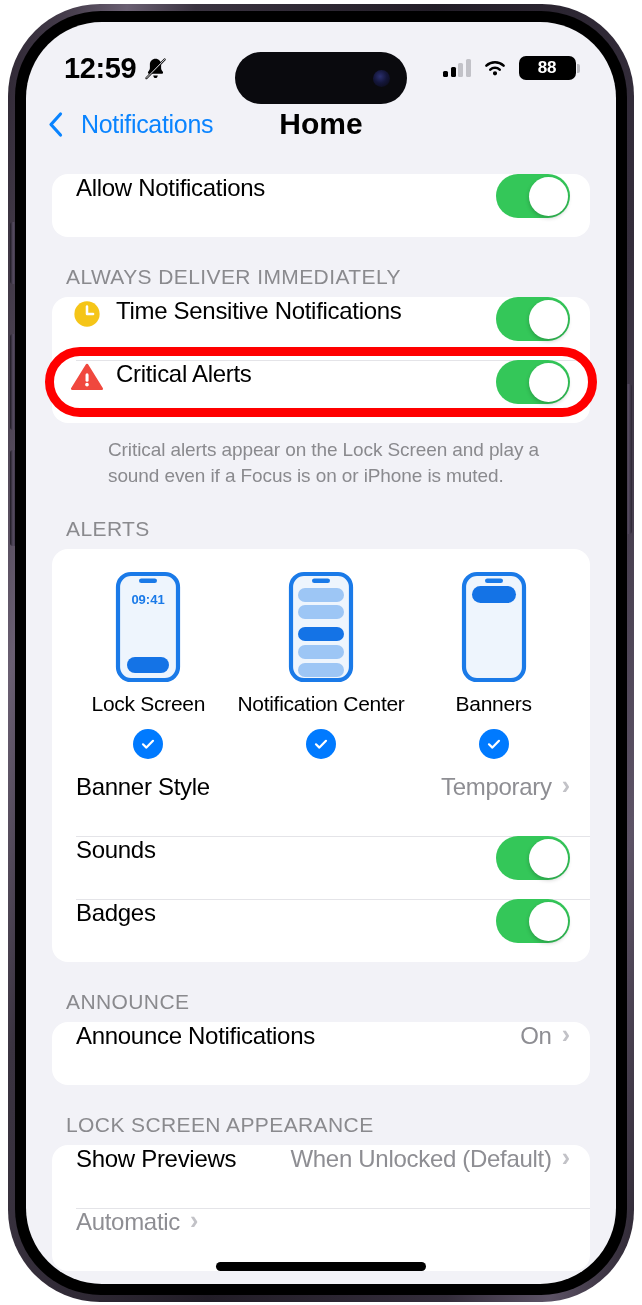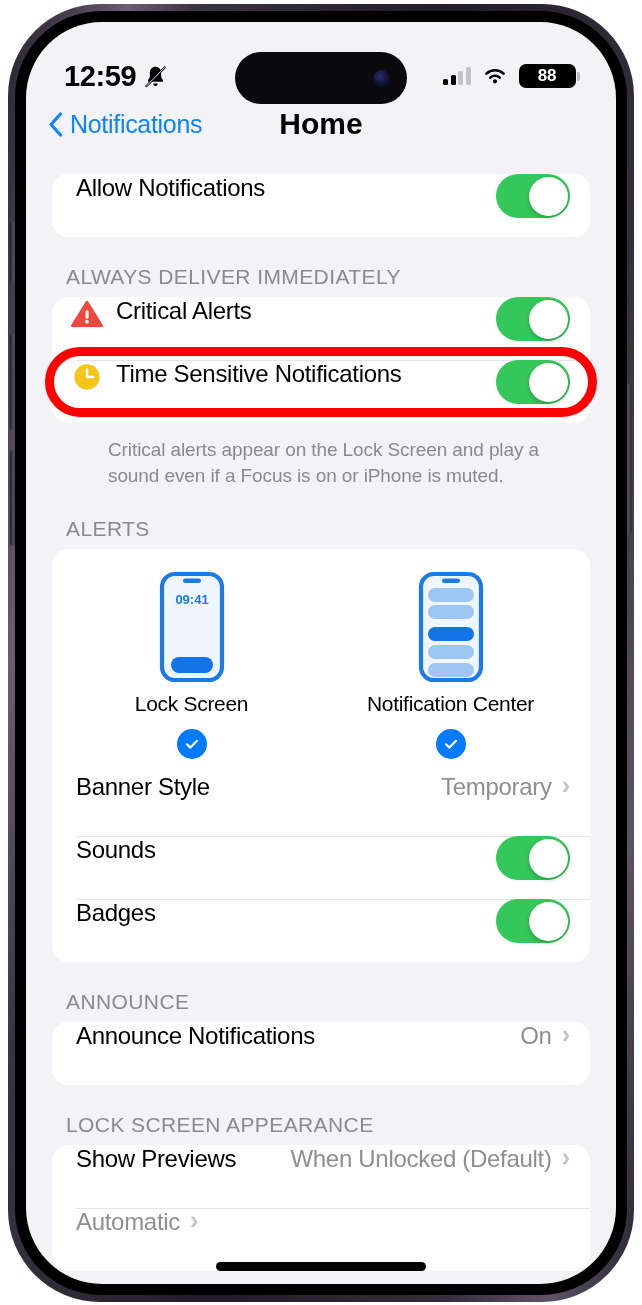--- a/index.html
+++ b/index.html
@@ -40,21 +40,20 @@
   #action-button { left: 2px; top: 218px; width: 7px; height: 62px; }
   #volume-up     { left: 2px; top: 330px; width: 7px; height: 96px; }
   #volume-down   { left: 2px; top: 446px; width: 7px; height: 96px; }
   #power-button  { right: 2px; top: 380px; width: 7px; height: 150px; }
 
   
   #status-bar {
     position: absolute; left: 0; top: 0; width: 590px; height: 74px;
     display: flex; align-items: center; justify-content: space-between;
     padding: 18px 36px 0 38px;
-    margin-top: 8px;
   }
   #status-left { display: flex; align-items: center; gap: 7px; }
   #status-time { font-size: 29px; font-weight: 700; color: #000; letter-spacing: -0.4px; }
   #status-right { display: flex; align-items: center; gap: 11px; }
 
   #dynamic-island {
     position: absolute; left: 50%; top: 30px; transform: translateX(-50%);
     width: 172px; height: 52px; border-radius: 26px;
     background: #0a0a0e;
     display: flex; align-items: center; justify-content: flex-end;
@@ -68,21 +67,21 @@
   .sig-bars { display: flex; align-items: flex-end; gap: 2.5px; height: 18px; }
   .sig-bars i { width: 5px; border-radius: 1.5px; background: #000; display: block; }
   .sig-bars i.off { background: #c2c2c8; }
 
   
   #nav-bar {
     position: absolute; left: 0; top: 74px; width: 590px; height: 56px;
   }
   #back-button {
     position: absolute; left: 22px; top: 50%; transform: translateY(-50%);
-    display: flex; align-items: center; gap: 7px;
+    display: flex; align-items: center; gap: 18px;
     color: #0a84ff; font-size: 25px; letter-spacing: -0.3px;
   }
   #page-title {
     position: absolute; left: 50%; top: 50%; transform: translate(-50%,-50%);
     font-size: 30px; font-weight: 700; color: #000;
   }
 
   
   #content {
     position: absolute; left: 0; top: 130px; width: 590px; height: 1132px;
@@ -220,35 +219,35 @@
         <span class="toggle">
             <span class="knob"></span>
           </span>
       </div>
     </div>
 
     <div class="section-header">ALWAYS DELIVER IMMEDIATELY</div>
     <div class="group">
       <div class="row with-icon">
         <svg class="row-icon" viewBox="0 0 28 28">
+          <circle cx="14" cy="14" r="10.4" fill="#f5c518"></circle>
+          <path d="M14 7.8V14h5" stroke="#fff" stroke-width="2.1" fill="none" stroke-linecap="round" stroke-linejoin="round"></path>
+        </svg>
+        <span class="row-label">Time Sensitive Notifications</span>
+        <span class="toggle">
+            <span class="knob"></span>
+          </span>
+      </div>
+      <div class="row with-icon">
+        <svg class="row-icon" viewBox="0 0 28 28">
           <path d="M14 4.4 26 23.6H2z" fill="#f0483e" stroke="#f0483e" stroke-width="2.4" stroke-linejoin="round"></path>
           <rect x="12.8" y="11" width="2.5" height="7" rx="1.25" fill="#fff"></rect>
           <circle cx="14" cy="20.3" r="1.5" fill="#fff"></circle>
         </svg>
         <span class="row-label">Critical Alerts</span>
-        <span class="toggle">
-            <span class="knob"></span>
-          </span>
-      </div>
-      <div class="row with-icon">
-        <svg class="row-icon" viewBox="0 0 28 28">
-          <circle cx="14" cy="14" r="10.4" fill="#f5c518"></circle>
-          <path d="M14 7.8V14h5" stroke="#fff" stroke-width="2.1" fill="none" stroke-linecap="round" stroke-linejoin="round"></path>
-        </svg>
-        <span class="row-label">Time Sensitive Notifications</span>
         <span class="toggle">
             <span class="knob"></span>
           </span>
       </div>
     </div>
     <div class="section-footer">Critical alerts appear on the Lock Screen and play a sound even if a Focus is on or iPhone is muted.</div>
 
     <div class="section-header">ALERTS</div>
     <div class="group" id="alerts-group">
       <div id="alerts-picker">
@@ -279,20 +278,33 @@
             <rect x="10" y="92" width="46" height="14" rx="7" fill="#9dc6f5"></rect>
           </svg>
           <span class="alert-option-label">Notification Center</span>
           <span class="check-circle">
             <svg width="18" height="18" viewBox="0 0 18 18">
               <path d="M4 9.3 7.4 12.6 14 5.8" stroke="#fff" stroke-width="2.2" fill="none" stroke-linecap="round" stroke-linejoin="round"></path>
             </svg>
           </span>
         </div>
 
+        <div class="alert-option">
+          <svg class="phone-illo" viewBox="0 0 66 112">
+            <rect x="3" y="3" width="60" height="106" rx="13" fill="#eef5fd" stroke="#1a7ae8" stroke-width="4.2"></rect>
+            <rect x="24" y="7.5" width="18" height="4.6" rx="2.3" fill="#1a7ae8"></rect>
+            <rect x="11" y="15" width="44" height="17" rx="8.5" fill="#1473e6"></rect>
+          </svg>
+          <span class="alert-option-label">Banners</span>
+          <span class="check-circle">
+            <svg width="18" height="18" viewBox="0 0 18 18">
+              <path d="M4 9.3 7.4 12.6 14 5.8" stroke="#fff" stroke-width="2.2" fill="none" stroke-linecap="round" stroke-linejoin="round"></path>
+            </svg>
+          </span>
+        </div>
 
       </div>
 
       <div class="row">
         <span class="row-label">Banner Style</span>
         <span class="row-value">Temporary</span>
         <span class="chev">›</span>
       </div>
       <div class="row">
         <span class="row-label">Sounds</span>

